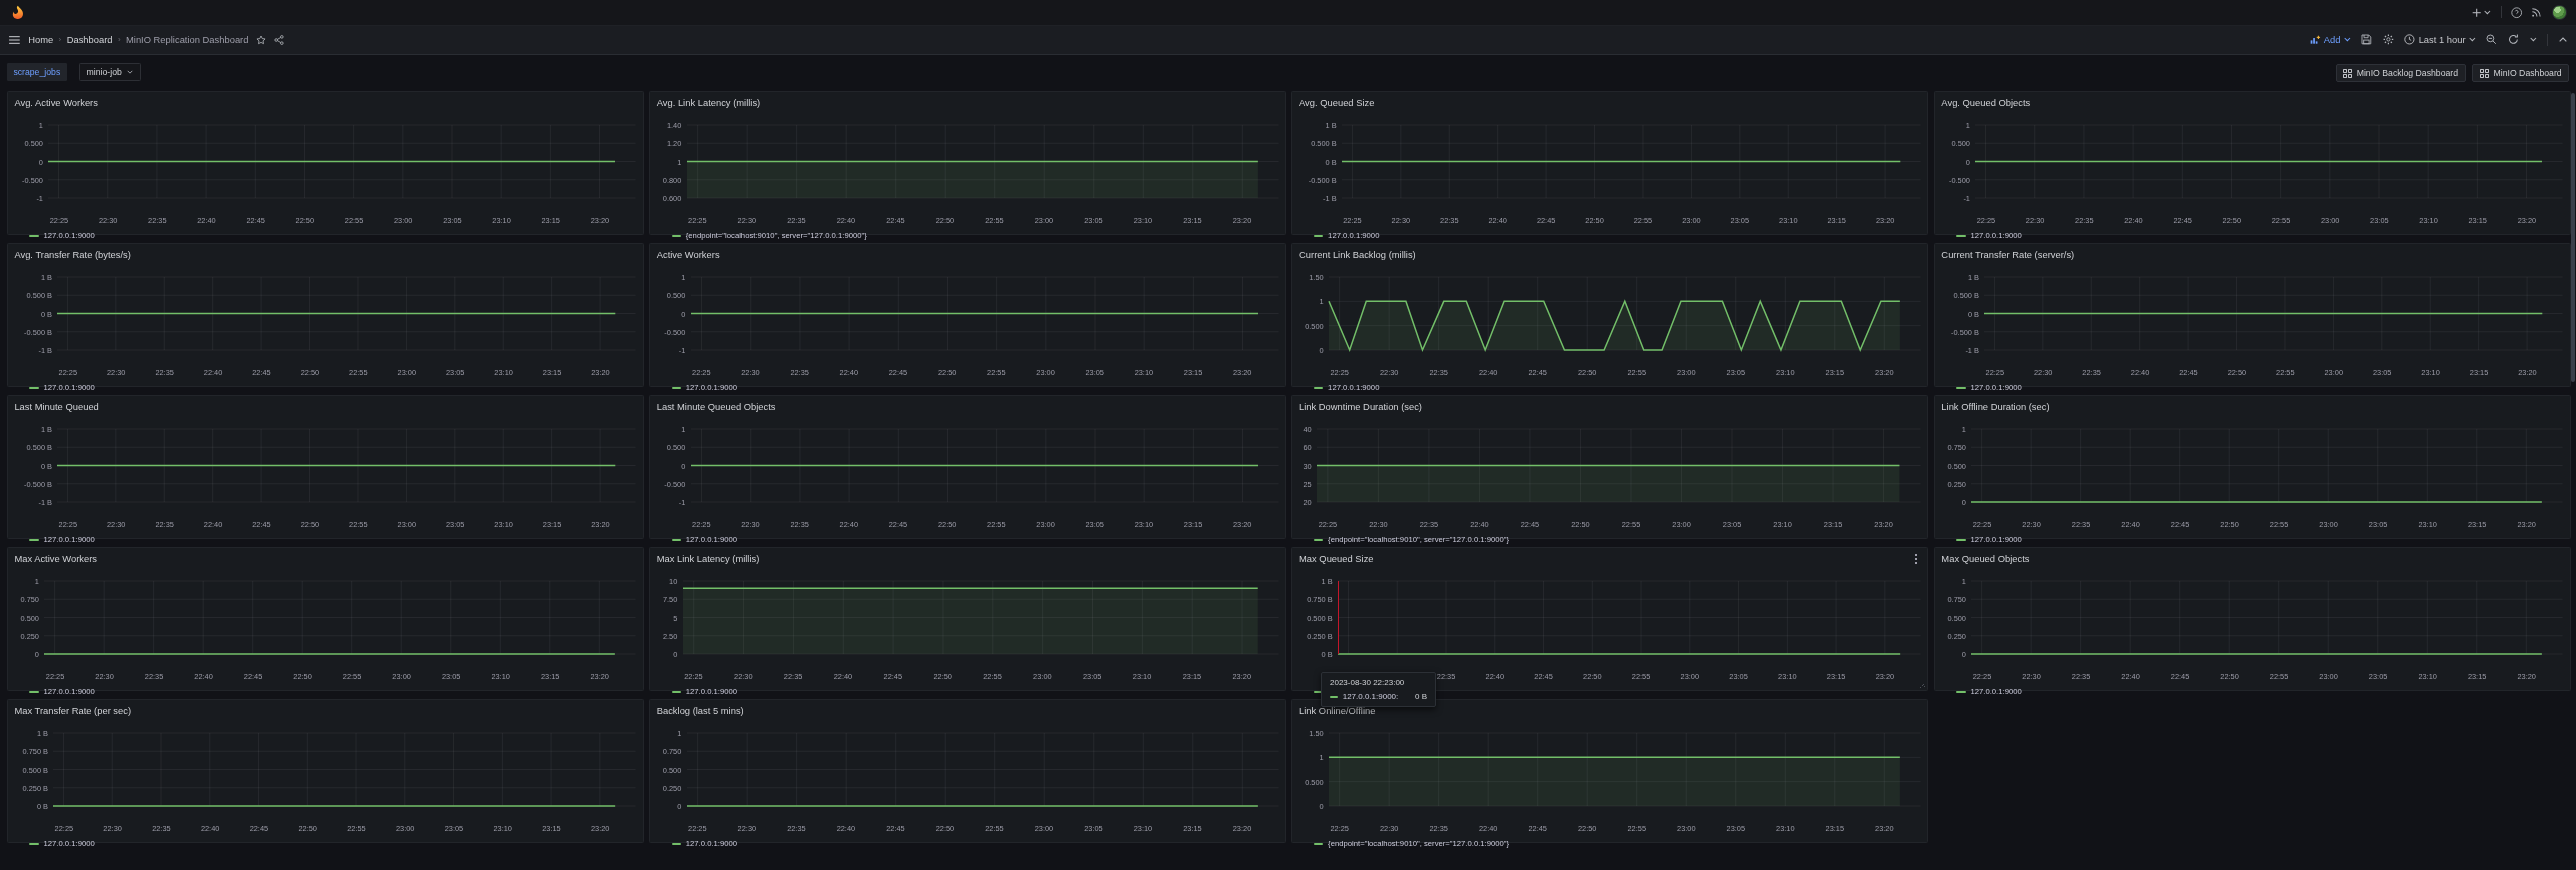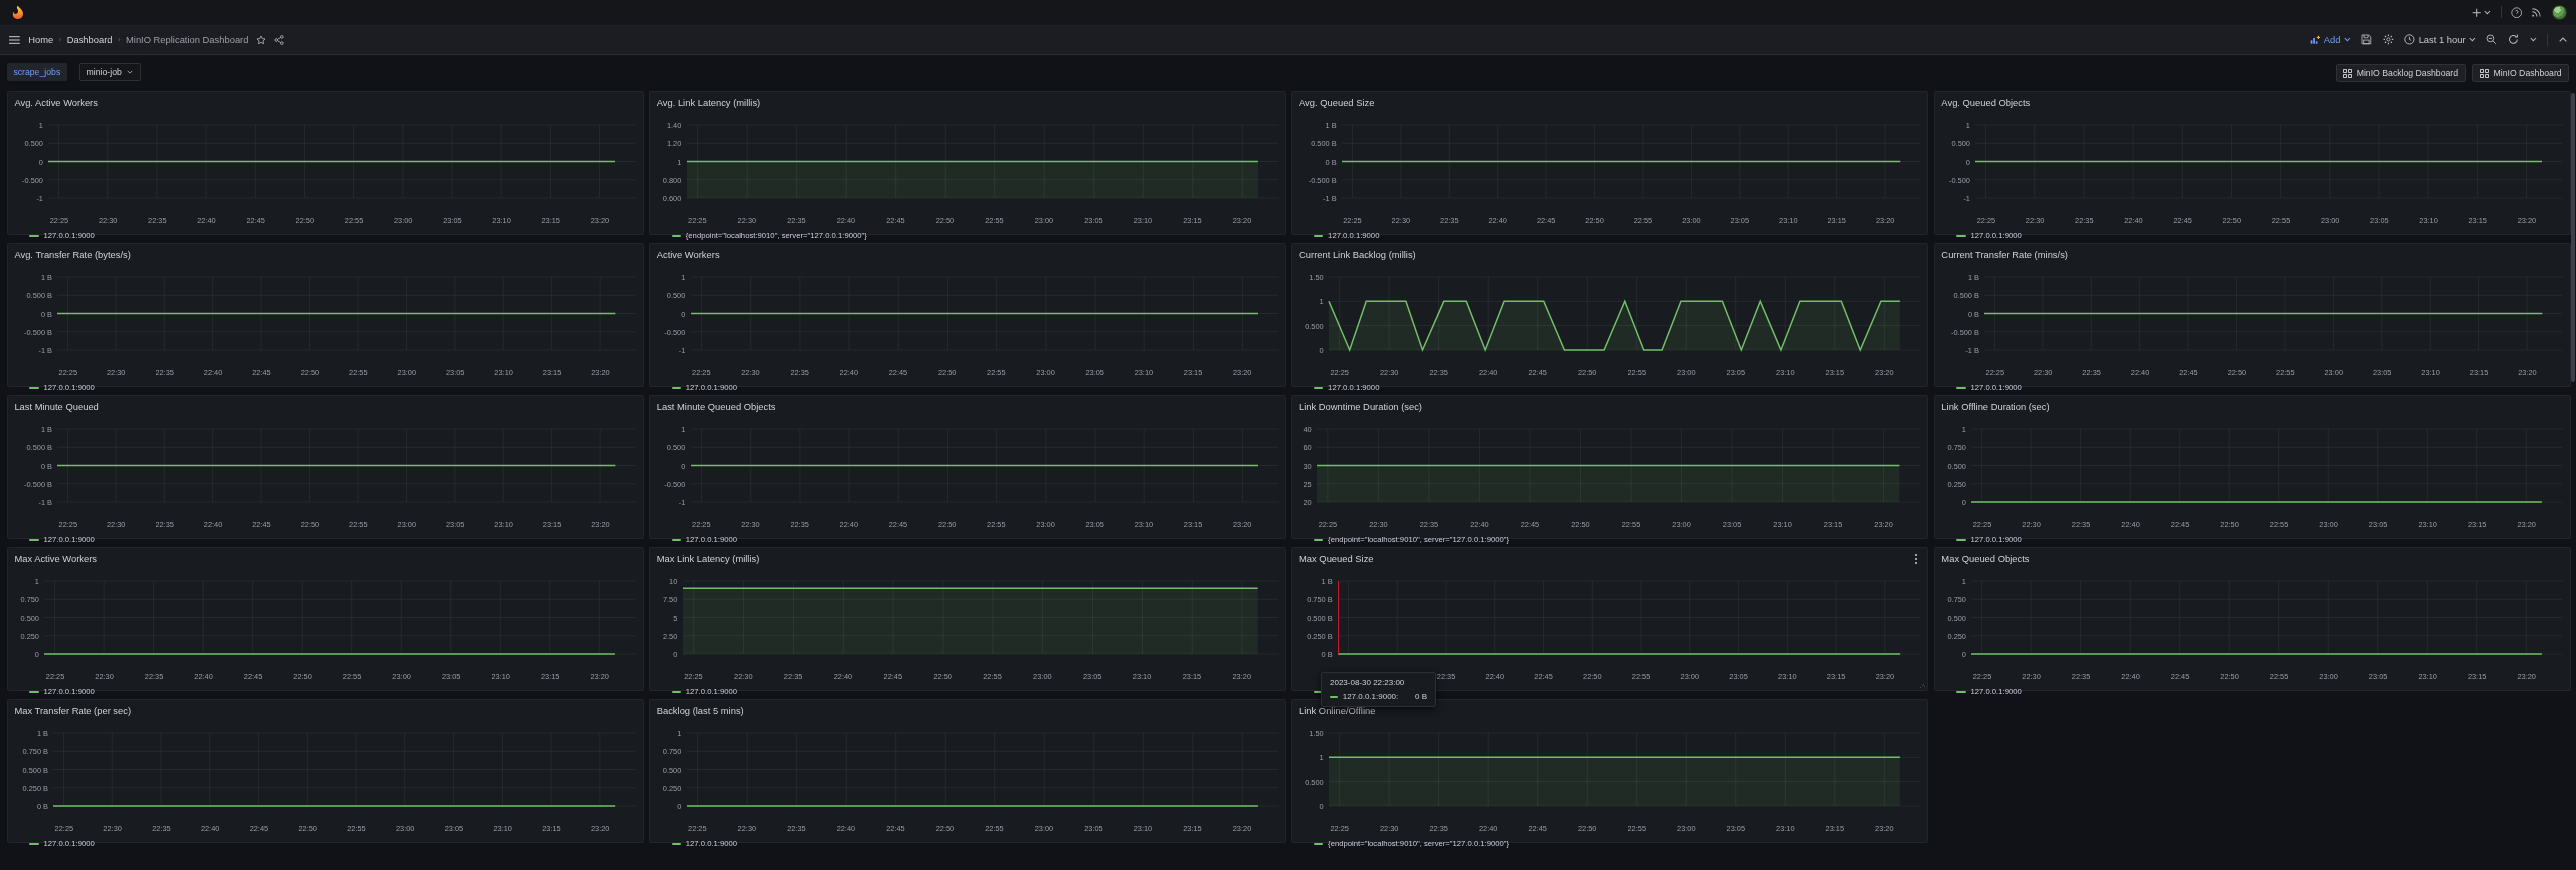--- a/index.html
+++ b/index.html
@@ -656,21 +656,21 @@
           <span style="left: 85.5%;">23:15</span>
           <span style="left: 93.87%;">23:20</span>
         </div>
         <div class="legend">
           <div class="dash"></div>
           <span class="lgt">127.0.0.1:9000</span>
         </div>
       </div>
       <div class="panel">
         <div class="p-head">
-          <div class="p-title">Current Transfer Rate (mins/s)</div>
+          <div class="p-title">Current Transfer Rate (server/s)</div>
         </div>
         <div class="chart">
           <div class="ylabs" style="width: 43px;">
             <span style="top: 0%;">1 B</span>
             <span style="top: 25%;">0.500 B</span>
             <span style="top: 50%;">0 B</span>
             <span style="top: 75%;">-0.500 B</span>
             <span style="top: 100%;">-1 B</span>
           </div>
           <div class="plot">

